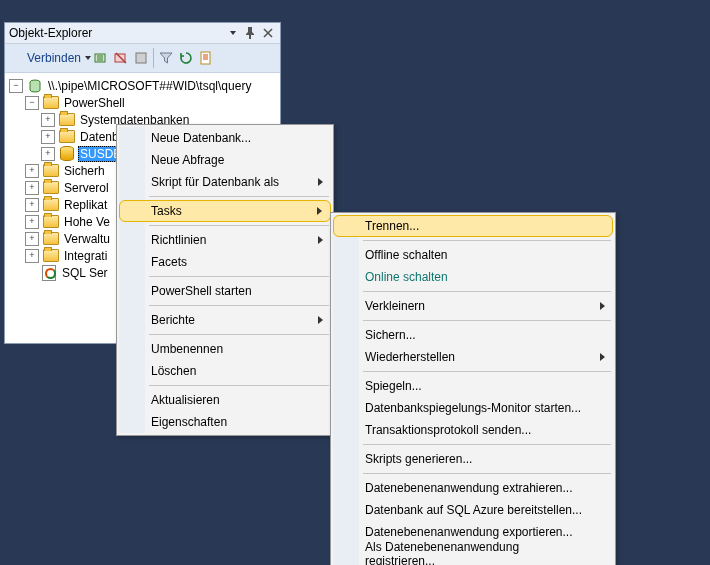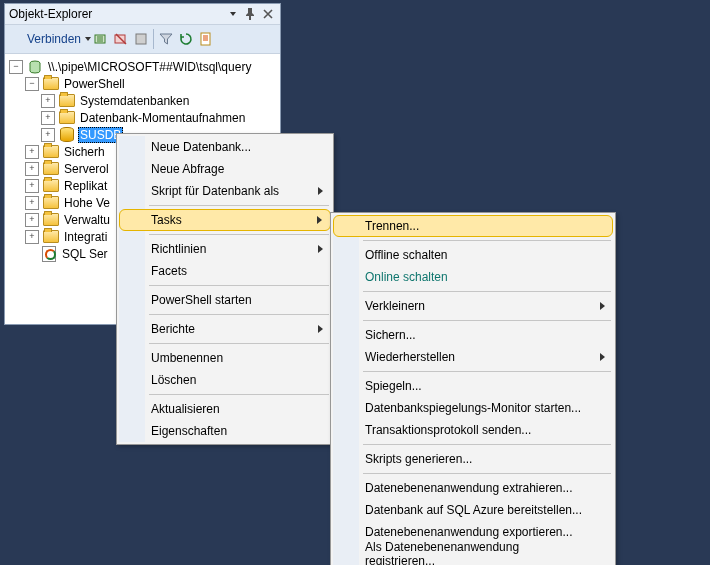--- a/index.html
+++ b/index.html
@@ -12,21 +12,21 @@
     height: 565px;
     overflow: hidden;
     position: relative;
     color: #000;
   }
 
   
   .panel {
     position: absolute;
     left: 4px;
-    top: 3px;
+    top: 22px;
     width: 275px;
     background: #4d7c0f;
     border: 1px solid #8a9bb2;
     box-shadow: 0 0 0 1px #c7d2e0 inset;
   }
   .panel-title {
     display: flex;
     align-items: center;
     height: 20px;
     padding: 0 4px;
@@ -197,21 +197,21 @@
     border-top:4px solid transparent;
     border-bottom:4px solid transparent;
     border-left:5px solid #333;
   }
   .menu-sep {
     height:1px;
     margin:3px 2px 3px 30px;
     background:#c5c5c5;
   }
 
-  #menu1 { left:116px; top:133px; width:212px; }
+  #menu1 { left:116px; top:124px; width:212px; }
   #menu2 { left:330px; top:212px; width:280px; }
 </style>
 </head>
 <body>
 
 <div class="panel">
   <div class="panel-title">
     <span class="txt">Objekt-Explorer</span>
     <span class="btn">
       <span class="dd-caret"></span>

